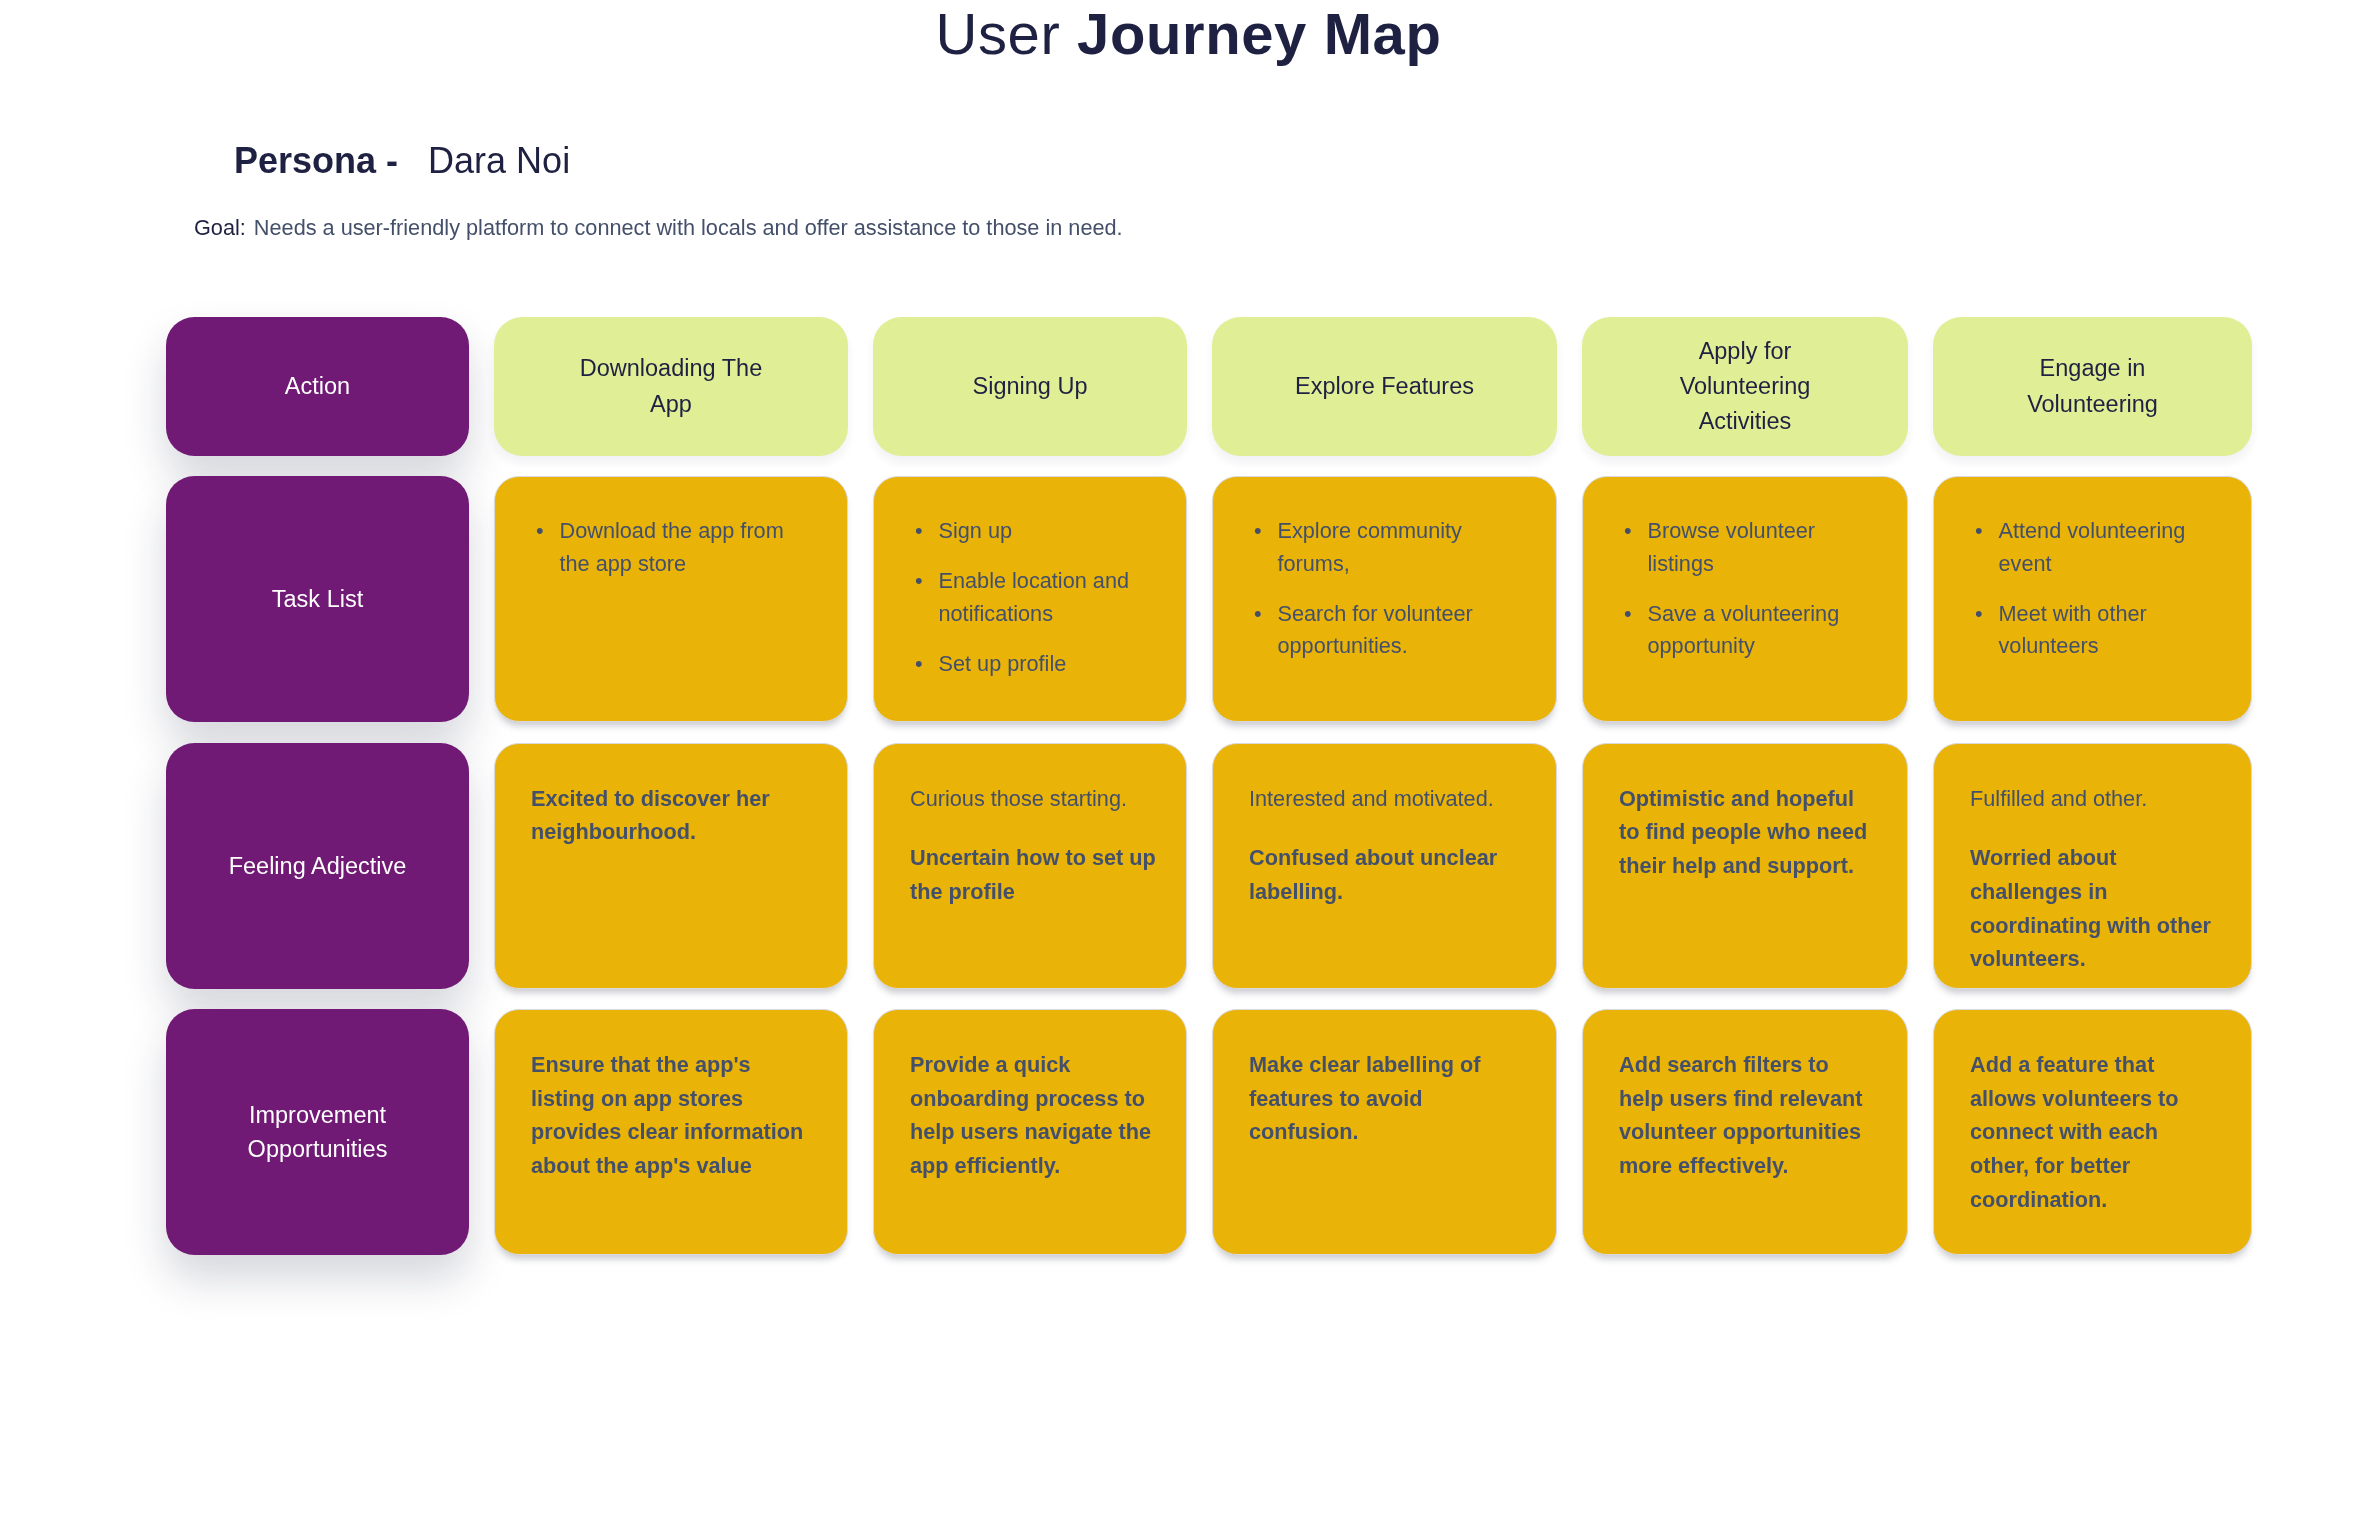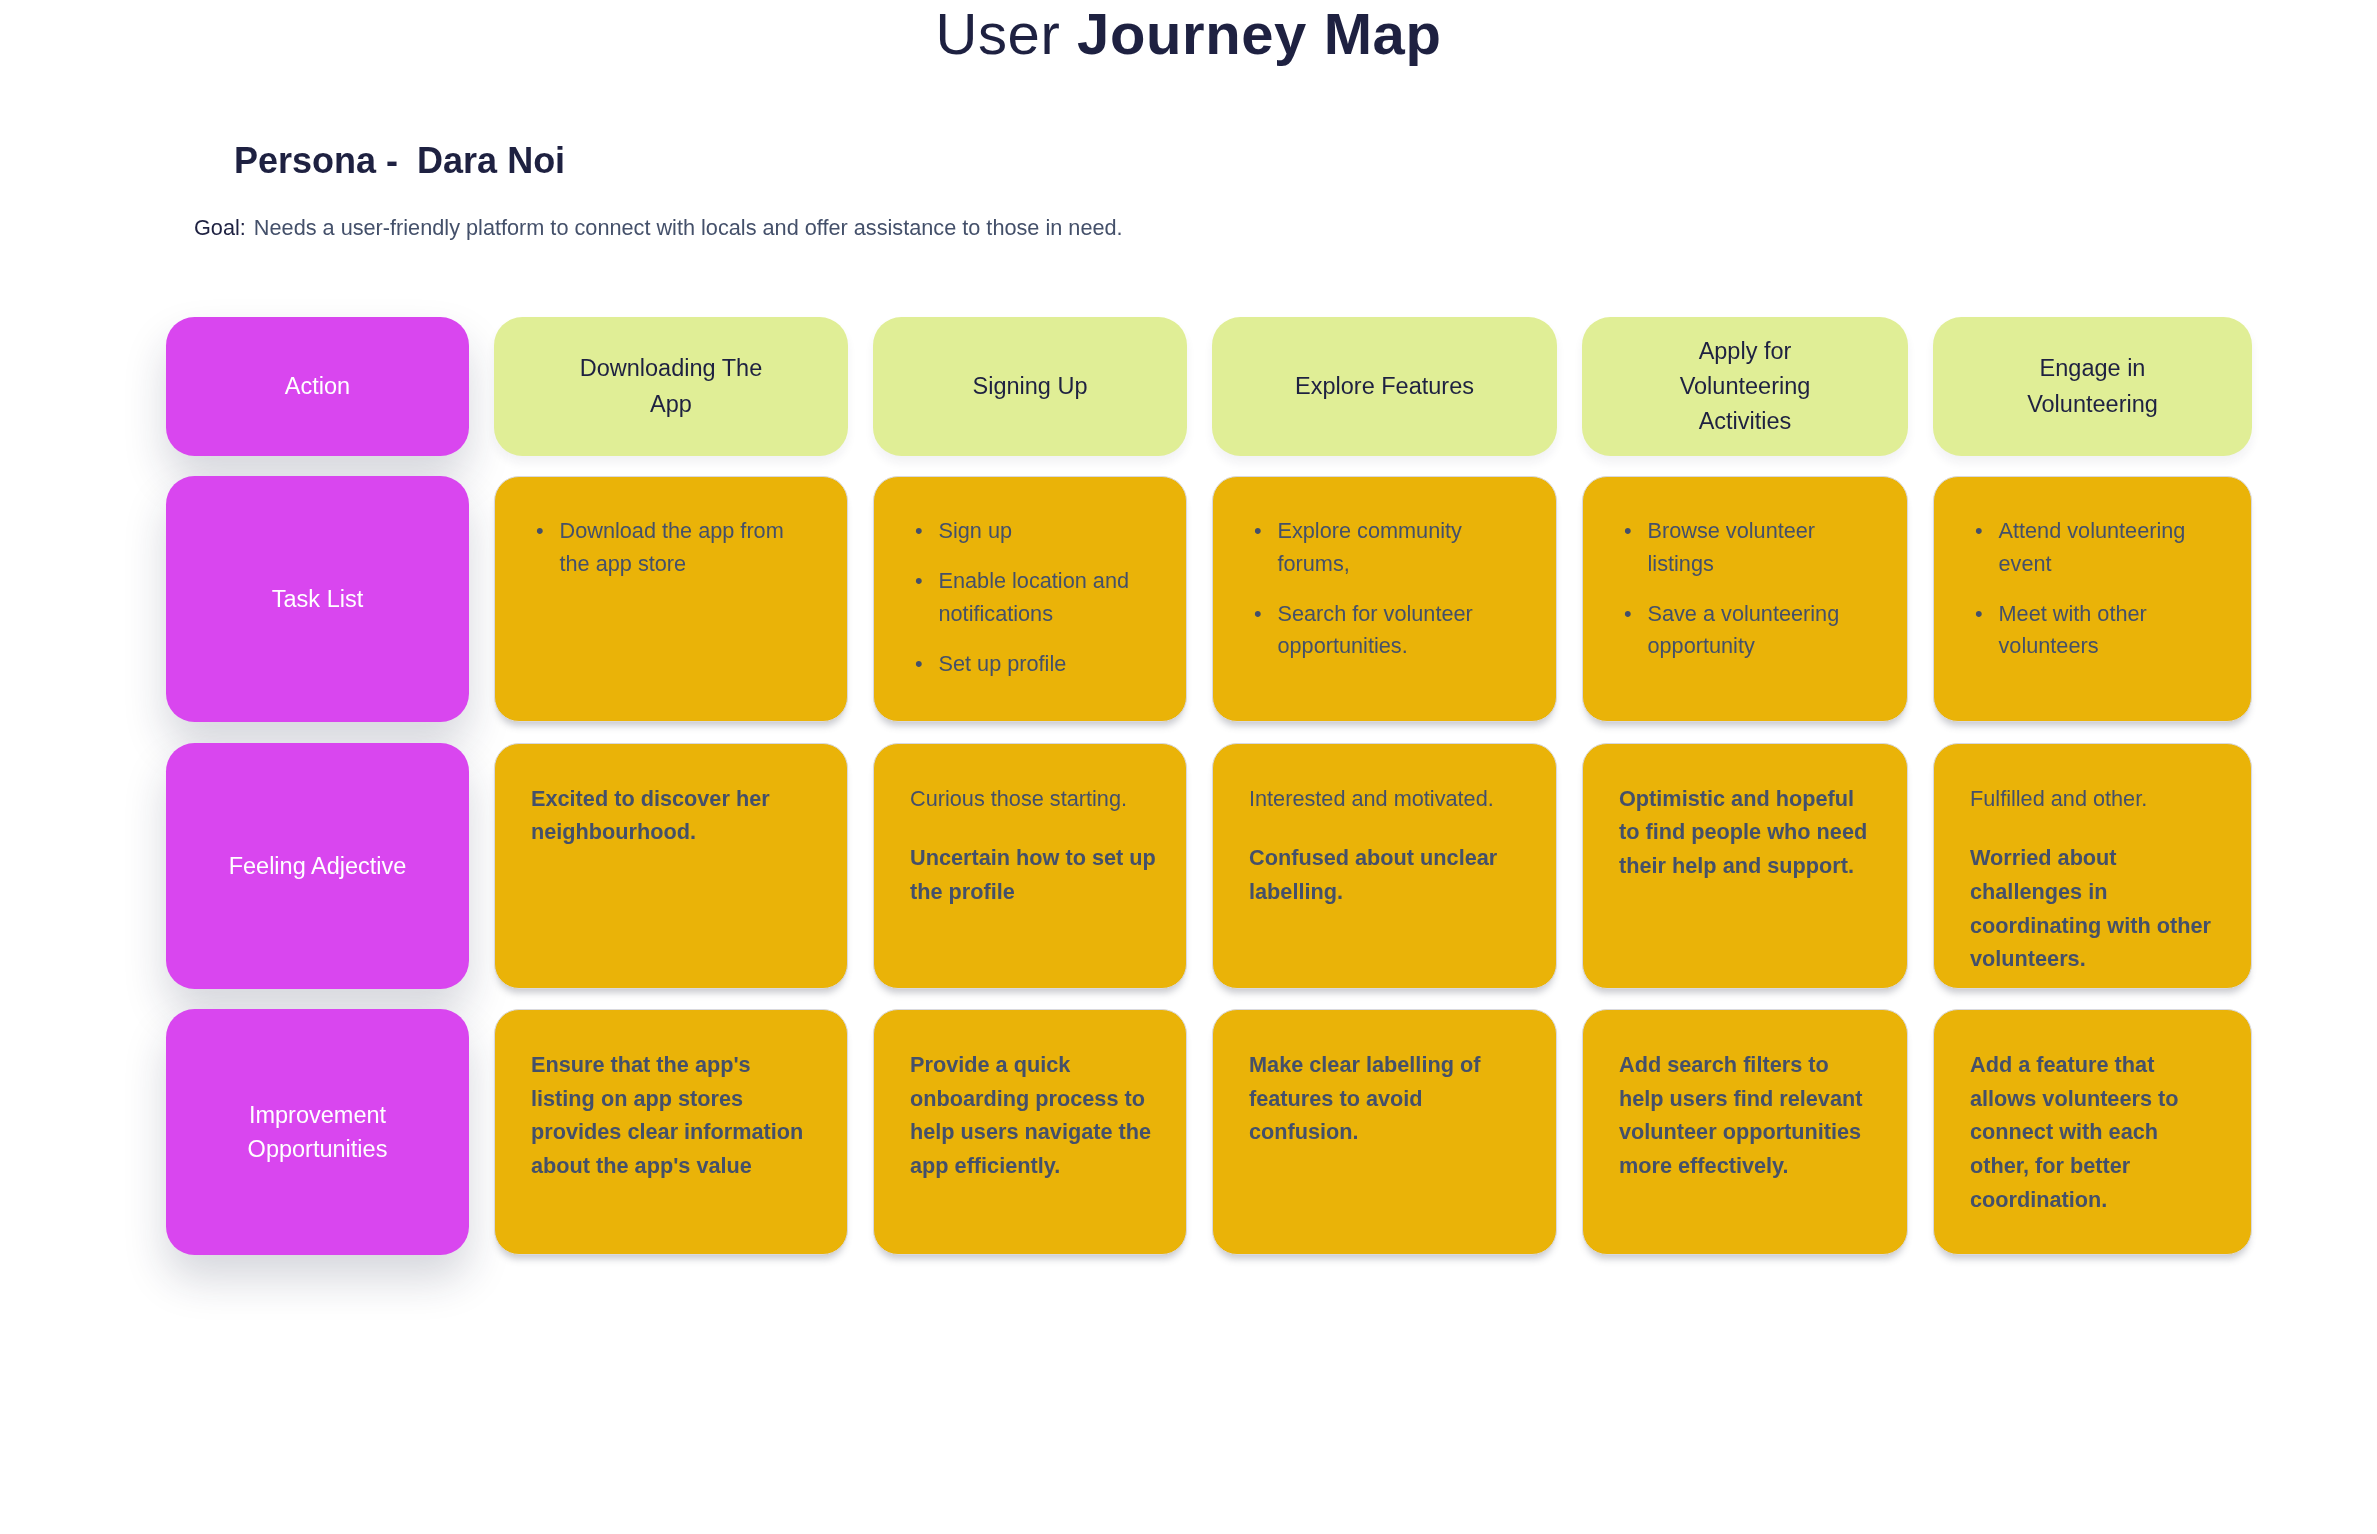--- a/index.html
+++ b/index.html
@@ -16,36 +16,36 @@
     color: #1e2141;
     letter-spacing: 0.6px;
   }
   .page-title .t-light { font-weight: 500; }
   .page-title .t-bold  { font-weight: 700; }
 
   
   .persona-block { margin: 73px 0 0 194px; }
   .persona-line { font-size: 36px; color: #1e2141; }
   .persona-line .p-label { font-weight: 700; margin-left: 40px; }
-  .persona-line .p-name  { font-weight: 700; margin-left: 9px; }
+  .persona-line .p-name  { font-weight: 400; margin-left: 20px; }
   .goal-line { margin-top: 33px; font-size: 21.7px; color: #44506a; }
   .goal-line .g-label { font-weight: 400; color: #1e2141; margin-right: 8px; }
 
   
   .journey-grid {
     margin: 76px 0 0 166px;
     display: grid;
     grid-template-columns: 303px 354px 314px 345px 326px 319px;
     grid-template-rows: 139px 246px 246px 246px;
     column-gap: 25px;
     row-gap: 20.4px;
     width: 2085px;
   }
   .row-label {
-    background: #d946ef;
+    background: #701a75;
     border-radius: 28.5px;
     color: #ffffff;
     display: flex; align-items: center; justify-content: center;
     text-align: center;
     font-size: 23.5px; font-weight: 500;
     line-height: 1.45;
     padding: 0 38px;
     box-shadow: 0 23.5px 43px rgba(30, 33, 66, 0.18);
   }
   .stage-header {

